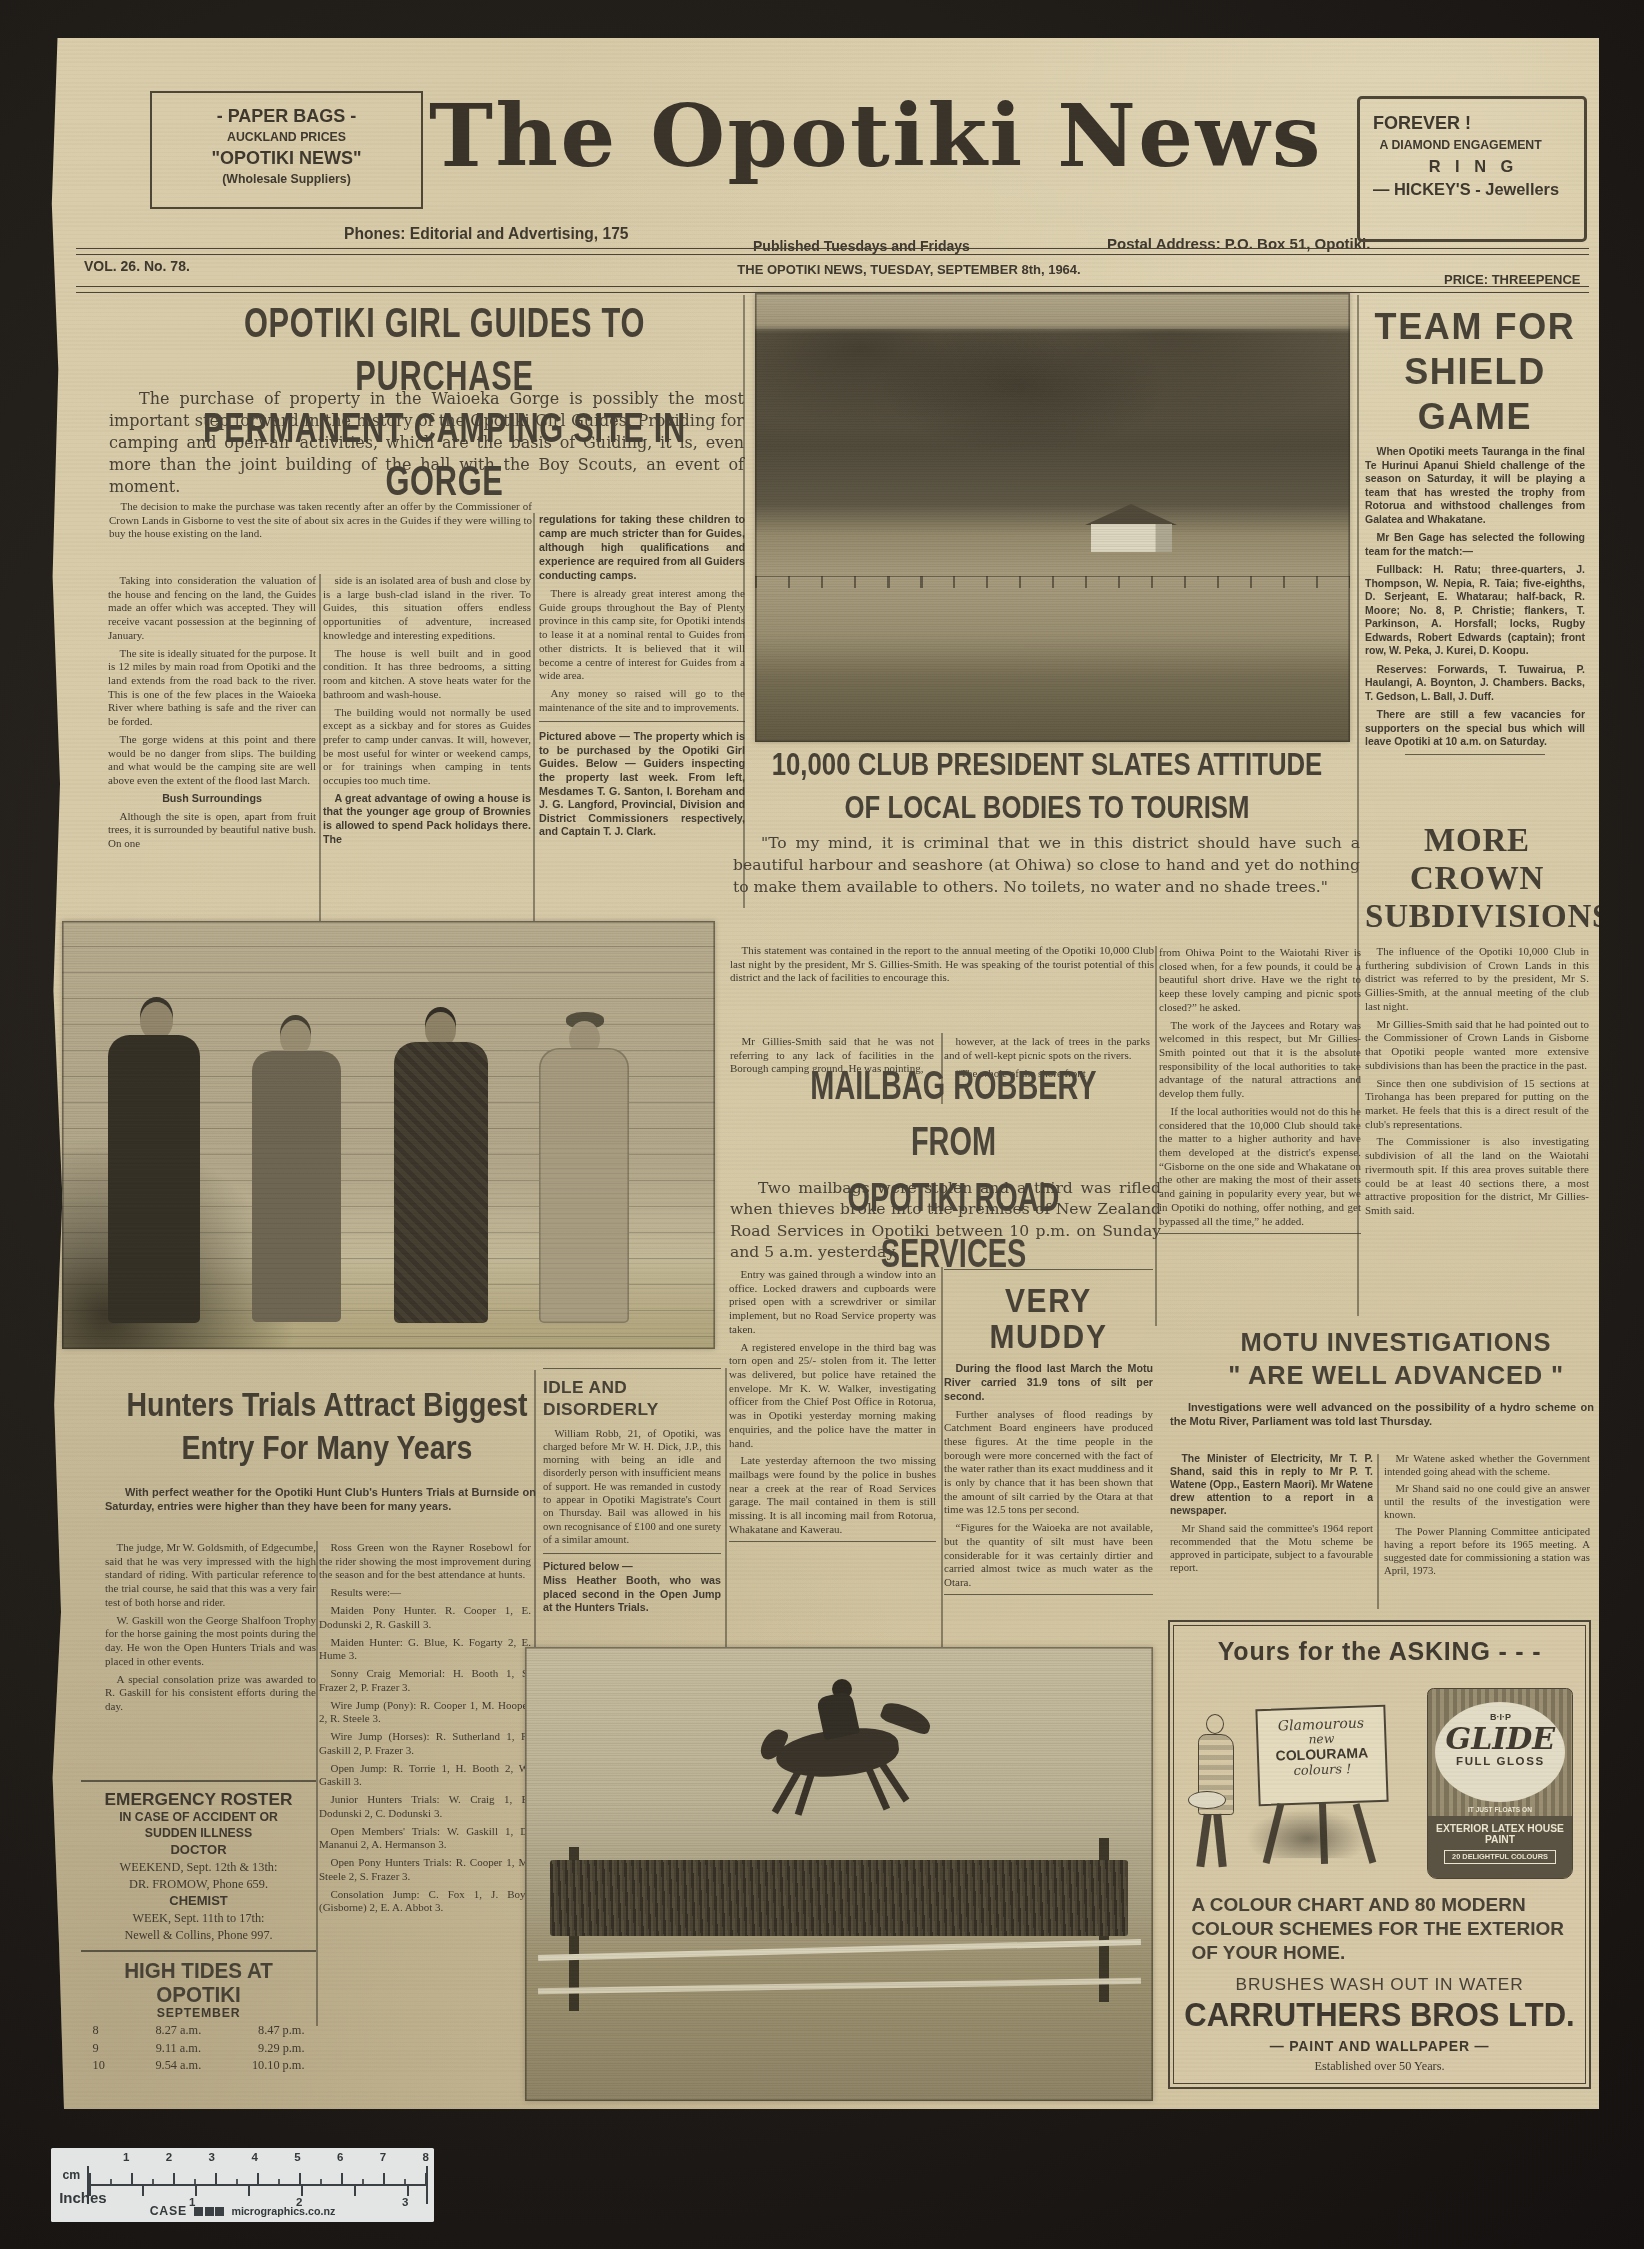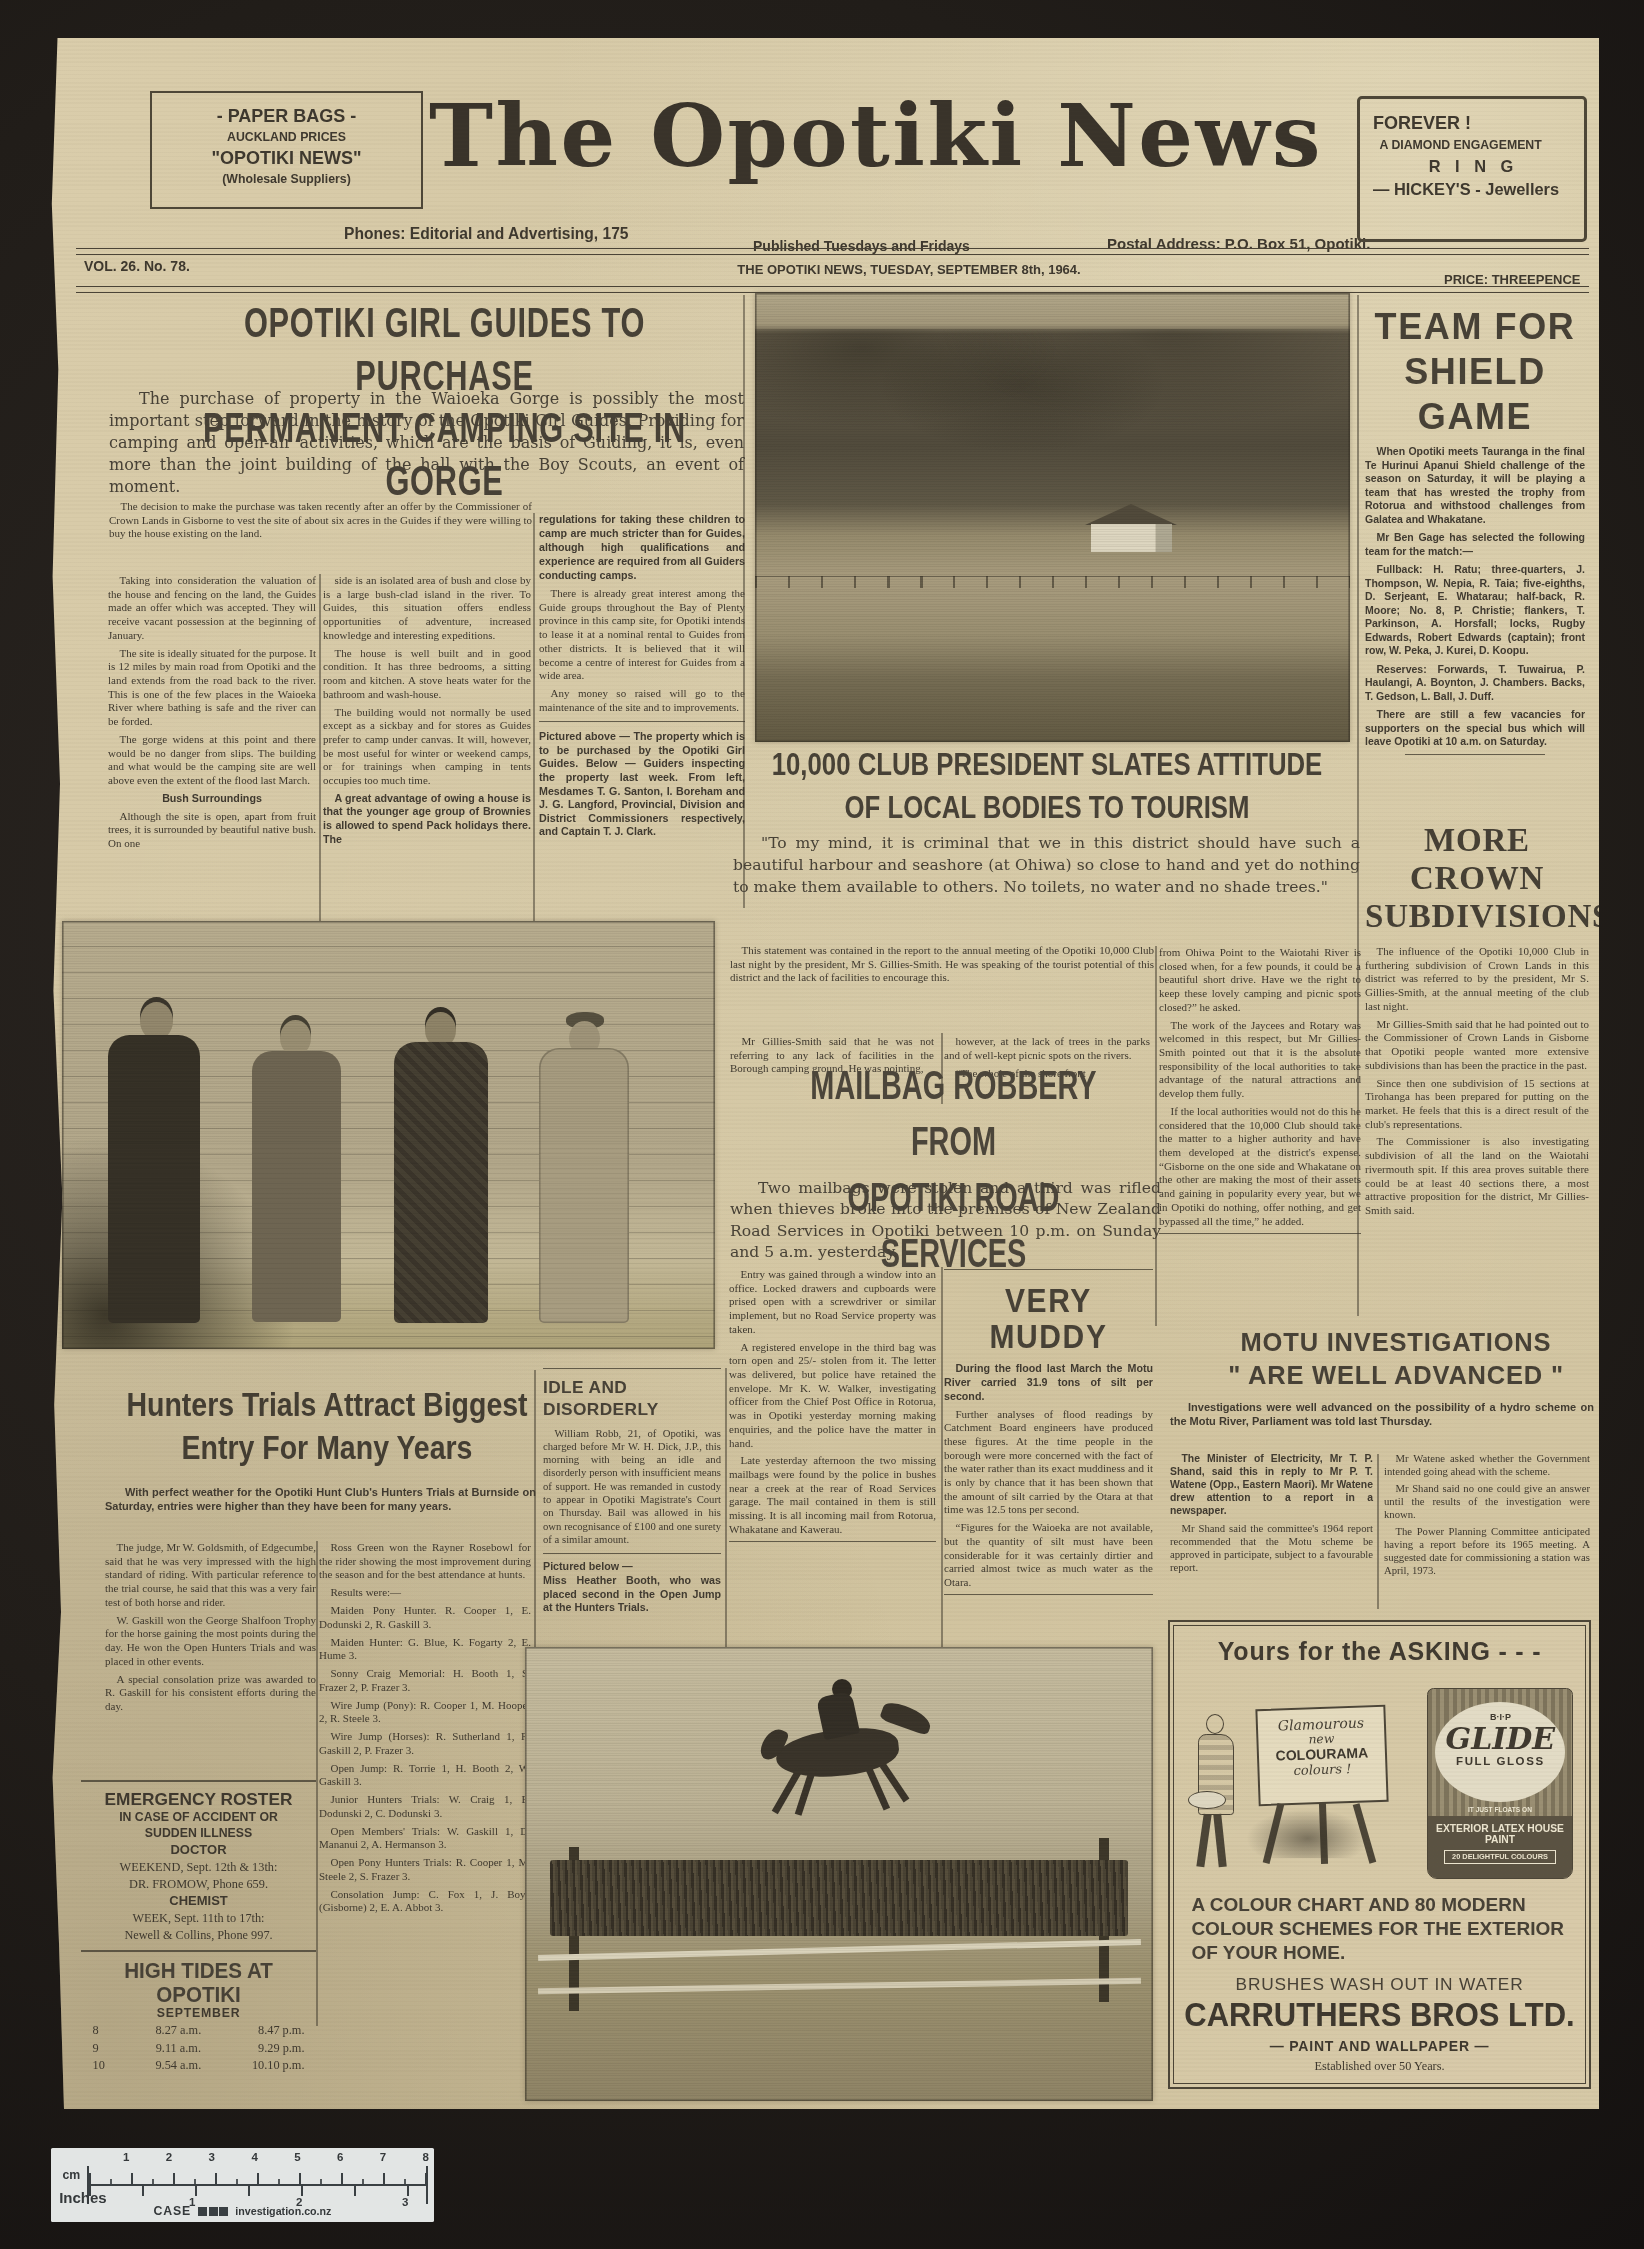--- a/index.html
+++ b/index.html
@@ -397,18 +397,18 @@
     <div class="abs" style="left:38px;top:38px;width:337px;height:10px;background:repeating-linear-gradient(90deg,#3a4043 0 1.6px,transparent 1.6px 53px);"></div>
     <div class="abs bs" style="left:8.2px;top:41px;font-size:15px;color:#35393b;text-align:right;">Inches</div>
     <span class="abs bs" style="left:138px;top:48px;font-size:11.5px;color:#35393b;">1</span>
     <span class="abs bs" style="left:245px;top:48px;font-size:11.5px;color:#35393b;">2</span>
     <span class="abs bs" style="left:351px;top:48px;font-size:11.5px;color:#35393b;">3</span>
     <div class="abs" style="left:0;bottom:4.1px;width:100%;text-align:center;font-size:10.7px;">
       <b style="font-size:12.3px;letter-spacing:0.8px;">CASE</b>
       <span style="display:inline-block;vertical-align:middle;margin:0 3.3px;">
         <span style="display:inline-block;width:9px;height:9px;background:#3a4043;margin:0 0.8px;"></span><span style="display:inline-block;width:9px;height:9px;background:#3a4043;margin:0 0.8px;"></span><span style="display:inline-block;width:9px;height:9px;background:#3a4043;margin:0 0.8px;"></span>
       </span>
-      <span style="font-weight:bold;">investigation.co.nz</span>
+      <span style="font-weight:bold;">micrographics.co.nz</span>
     </div>
   </div>
 
 </div>
 
 
 </body></html>

